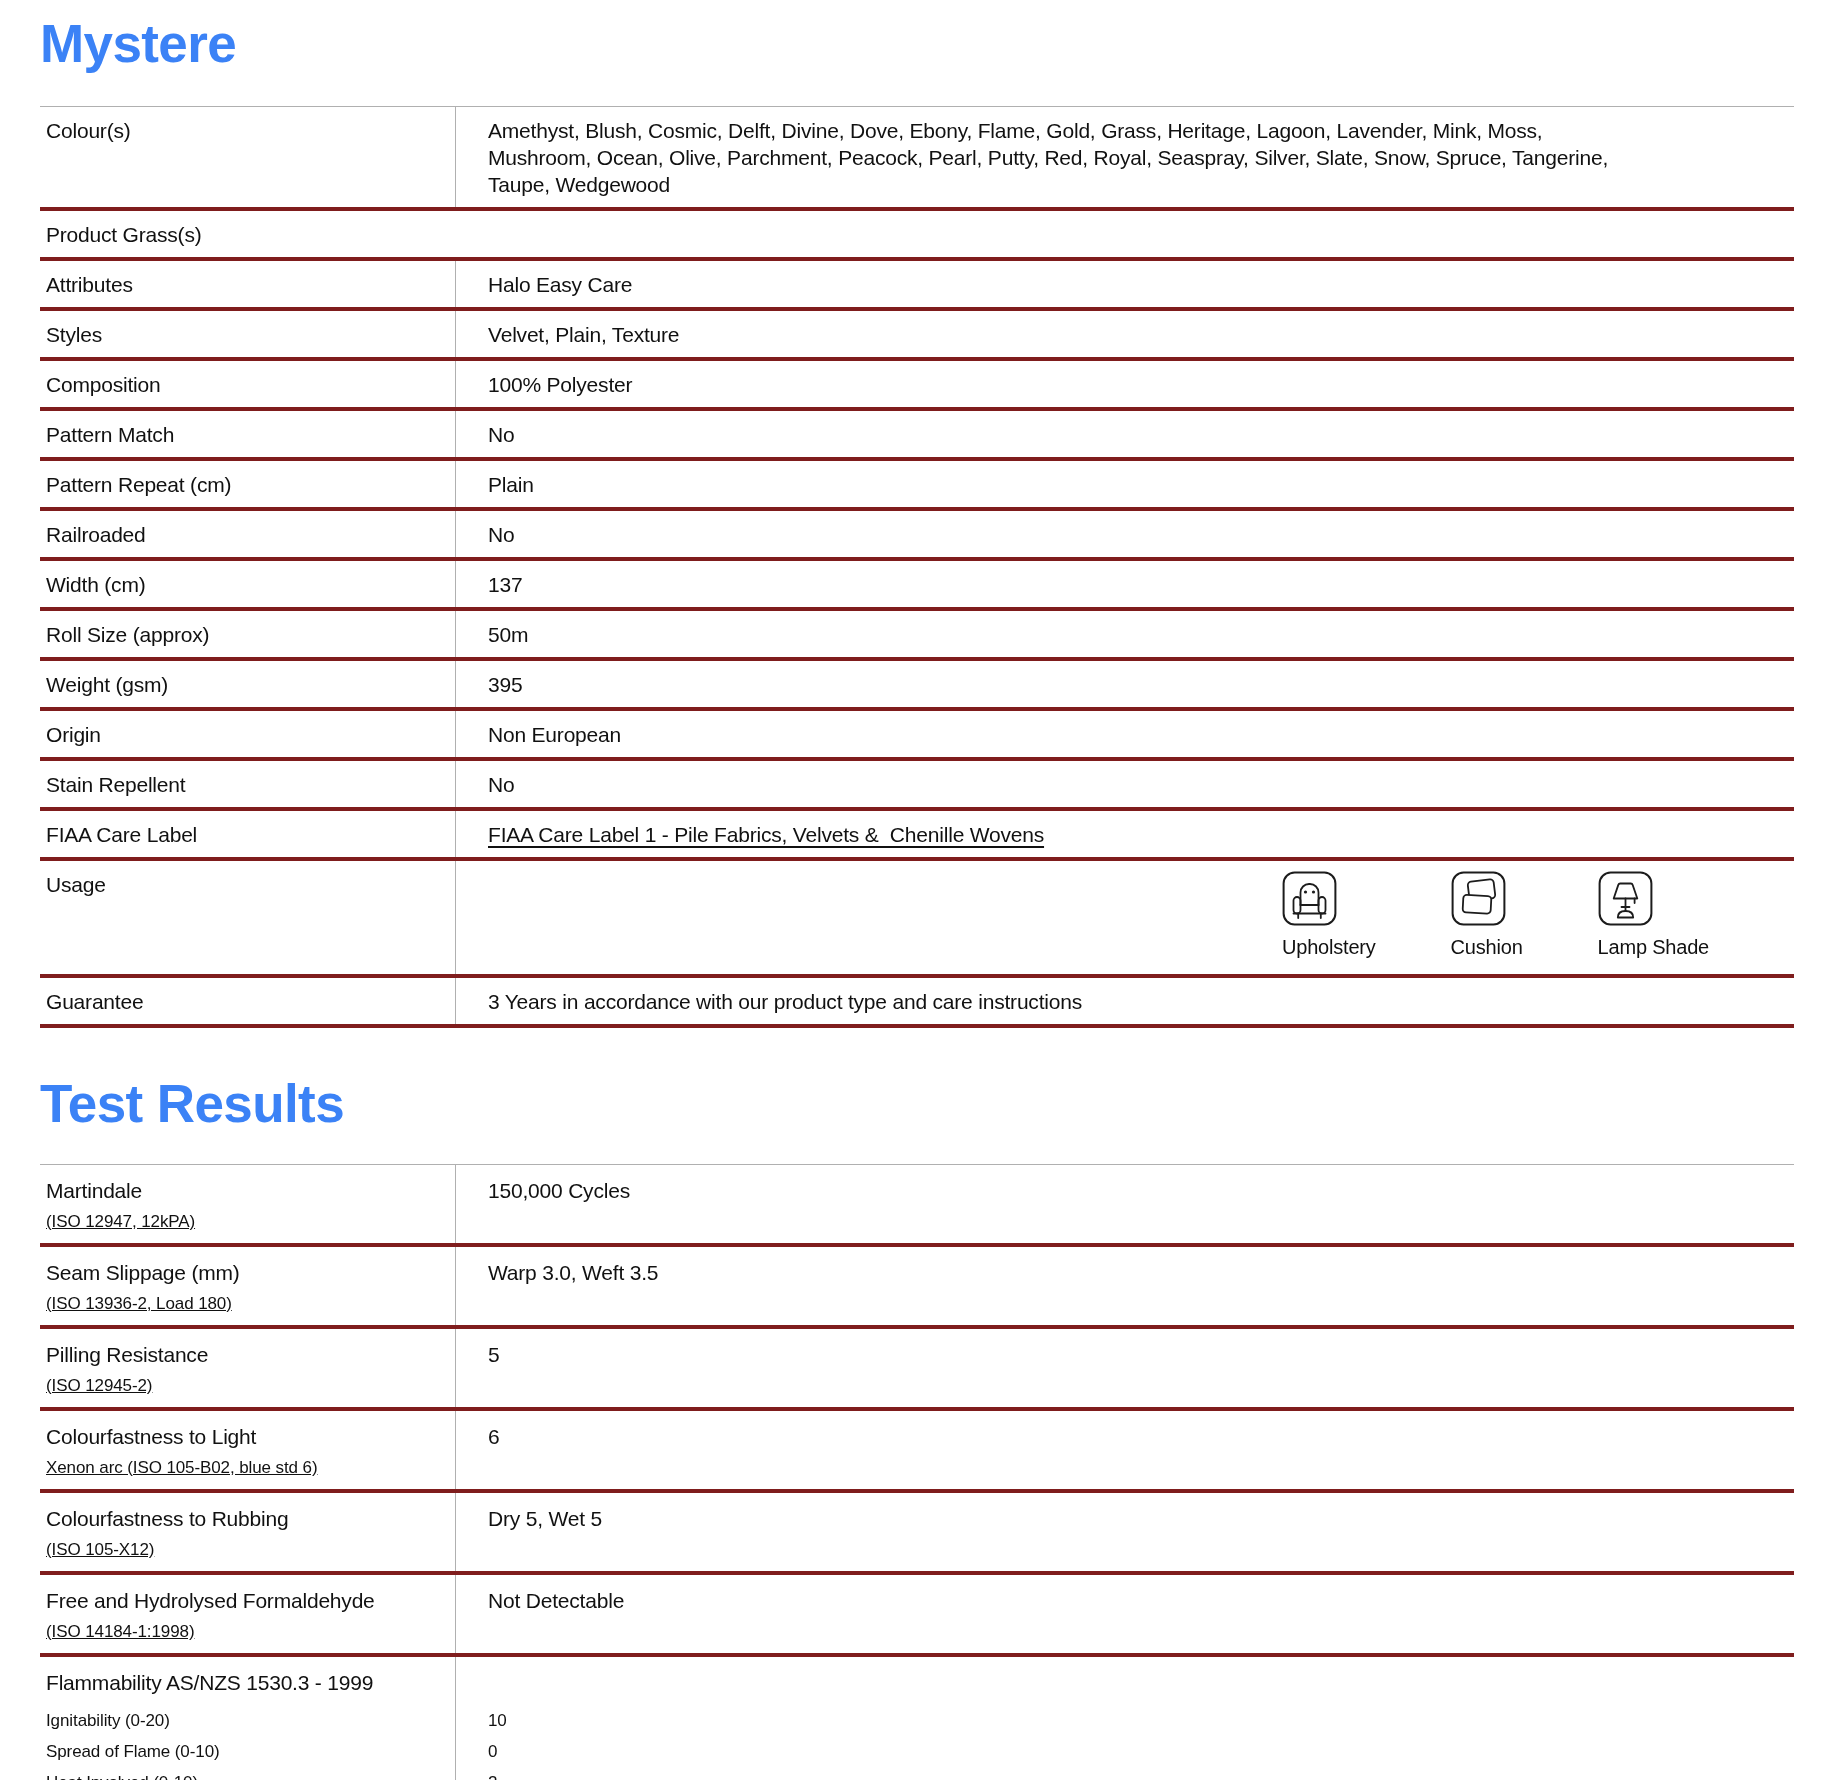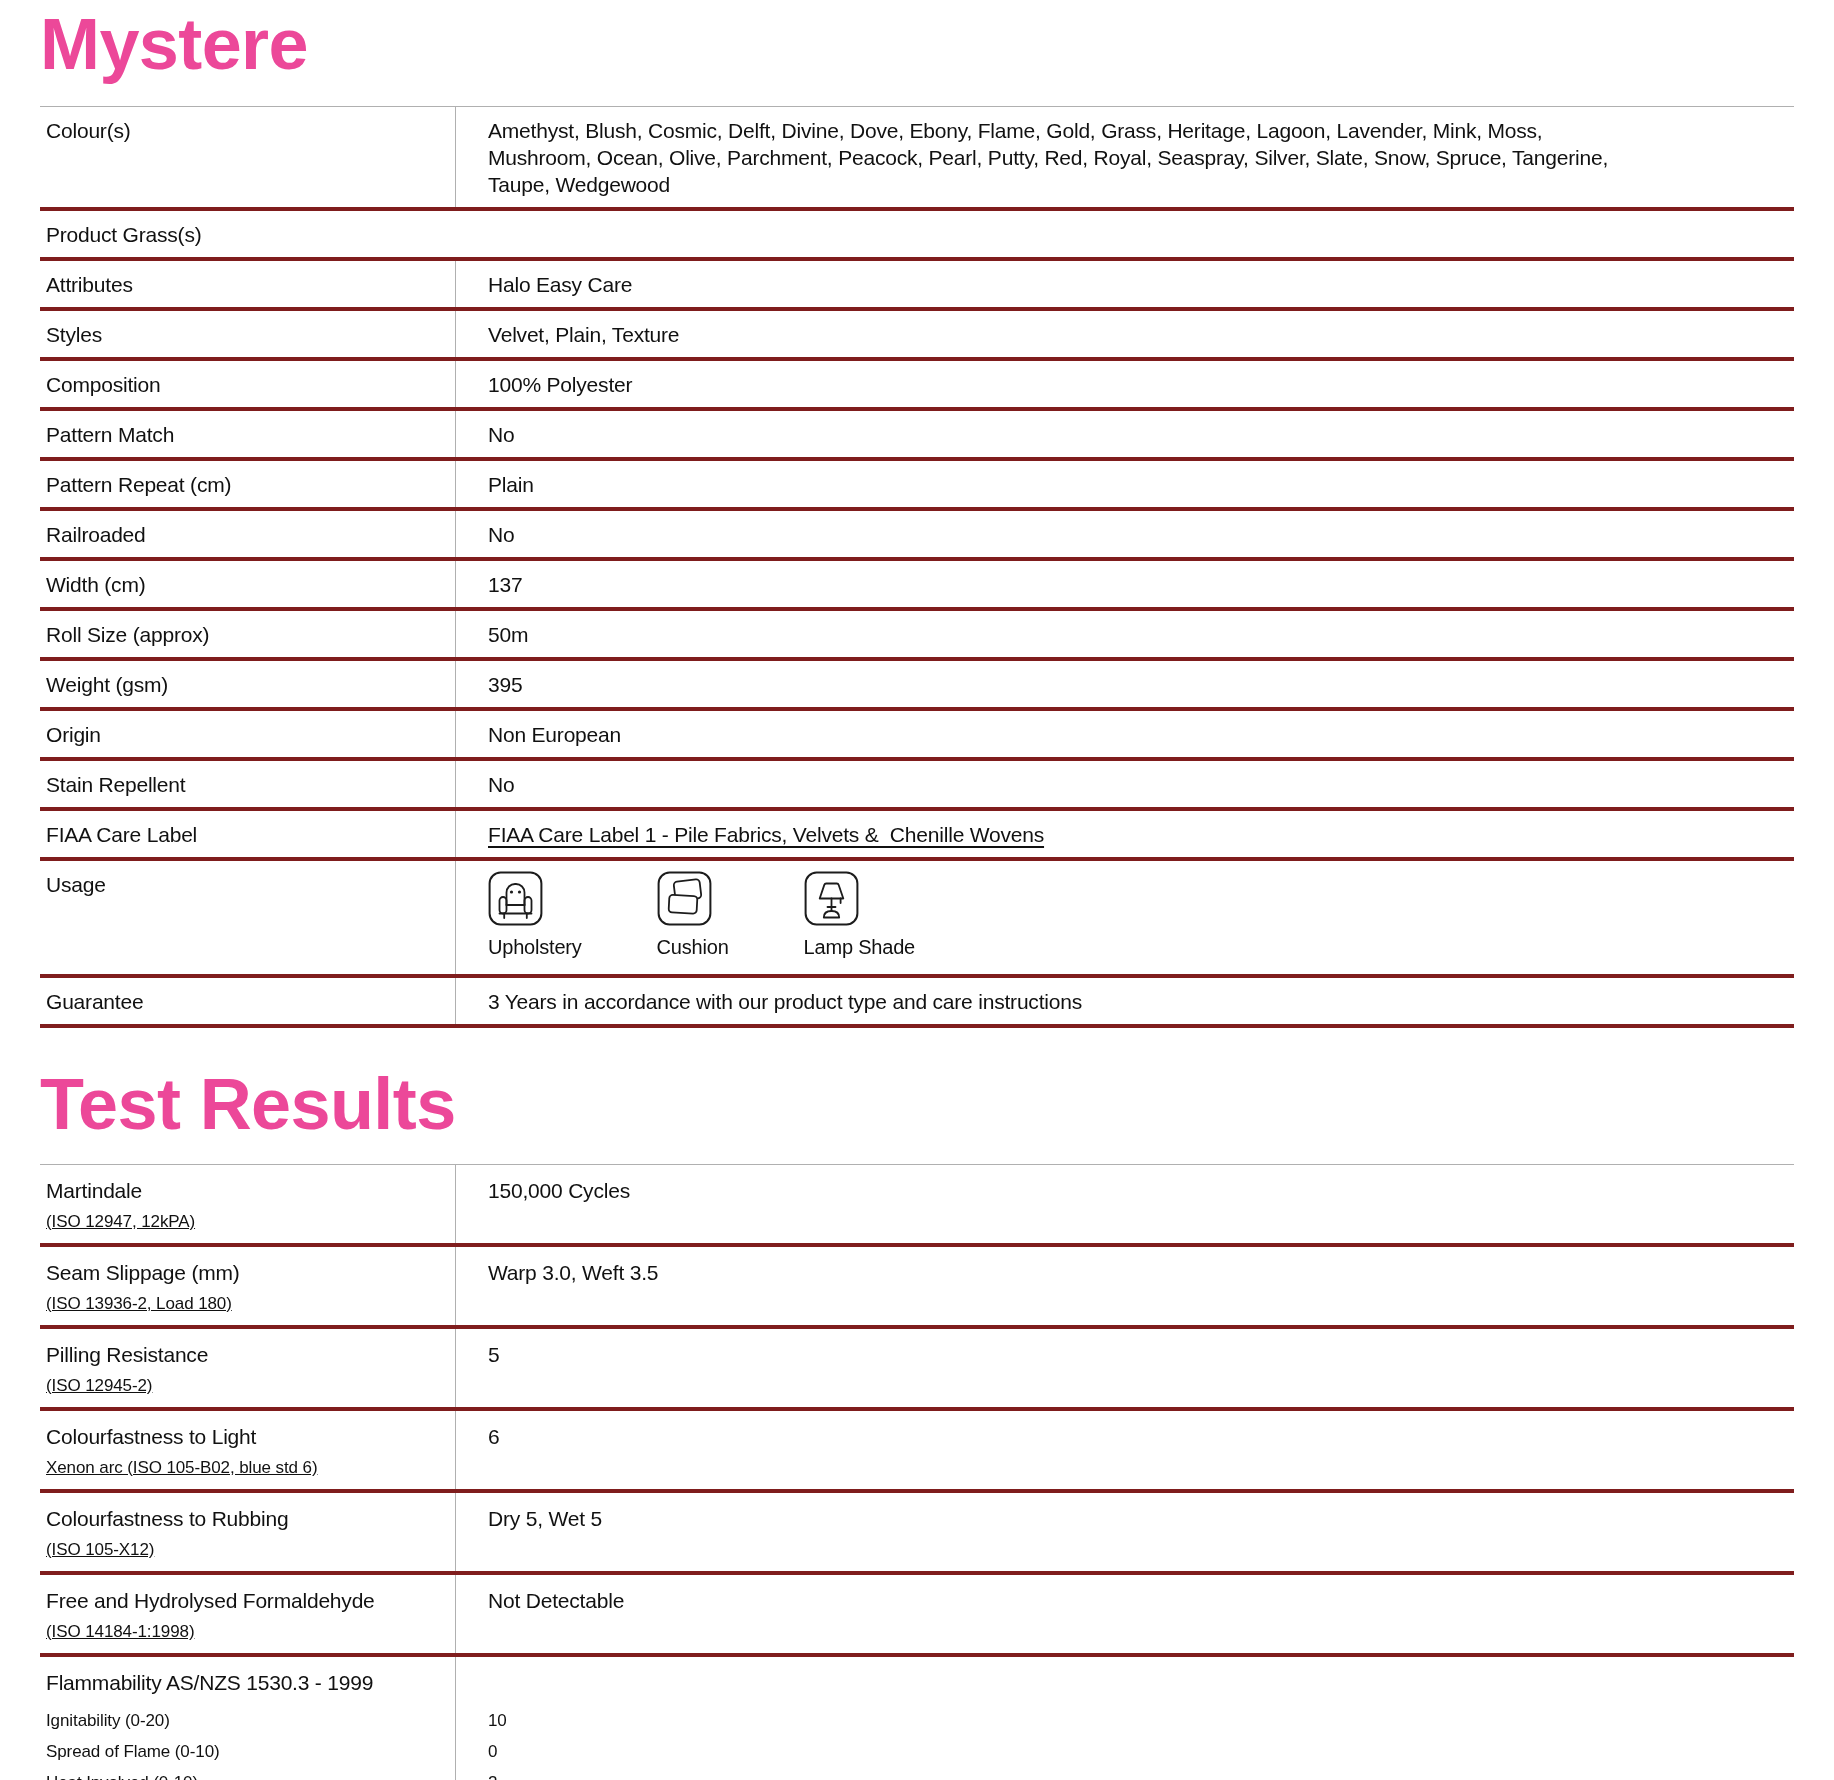--- a/index.html
+++ b/index.html
@@ -5,25 +5,25 @@
   * { box-sizing: border-box; }
   html, body { margin: 0; padding: 0; background: #ffffff; }
   body {
     font-family: "Liberation Sans", sans-serif;
     color: #111111;
     width: 1834px;
   }
   .page { width: 1834px; min-height: 1780px; padding: 8px 40px 20px 40px; }
 
   h1, h2 {
-    font-size: 72px;
+    font-size: 53px;
     font-weight: 700;
     letter-spacing: -0.6px;
     line-height: 60px;
-    color: #ec4899;
+    color: #3b82f6;
   }
   h1 { margin: 6px 0 32px 0; }
   h2 { margin: 46px 0 30px 0; }
 
   .spec-table { border-top: 1px solid #b0b0b0; width: 100%; }
   .row {
     display: grid;
     grid-template-columns: 415px 1fr;
     border-bottom: 4px solid #7f1d1d;
   }
@@ -56,21 +56,21 @@
     text-decoration: underline;
   }
 
   
   .flam-list { margin-top: 9px; }
   .flam-list div { font-size: 17px; line-height: 31px; letter-spacing: -0.1px; }
   .flam-values { margin-top: 36px; }
   .flam-row .cell { padding-top: 12px; padding-bottom: 6px; }
 
   
-  .usage-cell { display: flex; align-items: flex-start; padding-bottom: 14px; }
+  .usage-cell { display: flex; align-items: flex-start; padding-bottom: 14px; justify-content: flex-end; }
   .usage-item { display: flex; flex-direction: column; align-items: flex-start; margin-right: 75px; }
   .usage-item svg { display: block; }
   .usage-label { margin-top: 9px; font-size: 20px; line-height: 25px; letter-spacing: -0.2px; }
   .icon-stroke { fill: none; stroke: #1c1c1c; stroke-width: 2; stroke-linecap: round; stroke-linejoin: round; }
   .icon-stroke-thin { fill: none; stroke: #1c1c1c; stroke-width: 1.8; stroke-linecap: round; stroke-linejoin: round; }
   .icon-fill { fill: #1c1c1c; stroke: none; }
   .icon-white { fill: #ffffff; stroke: #1c1c1c; stroke-width: 1.8; stroke-linecap: round; stroke-linejoin: round; }
 </style>
 </head>
 <body>

